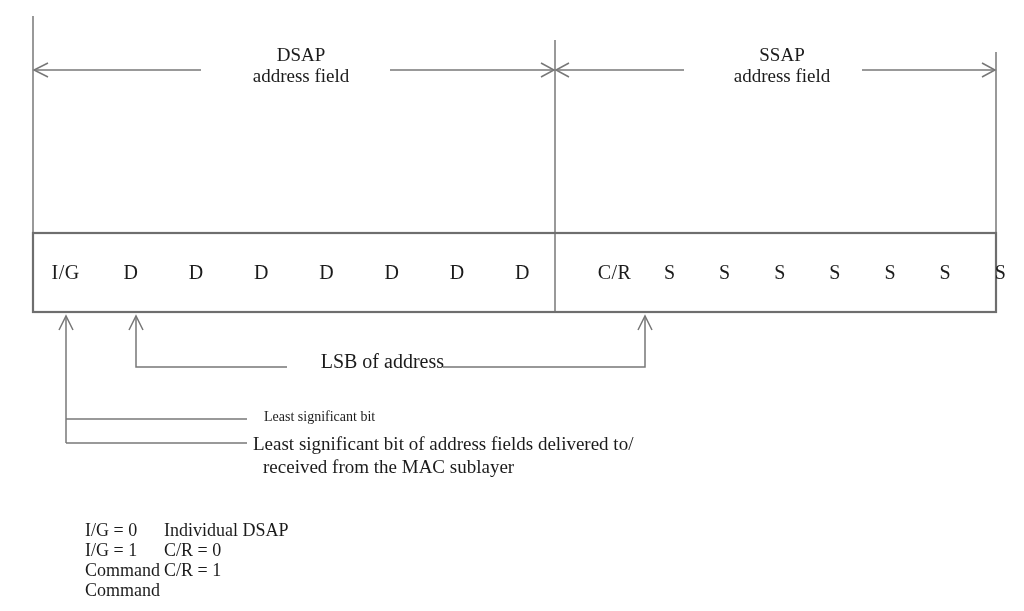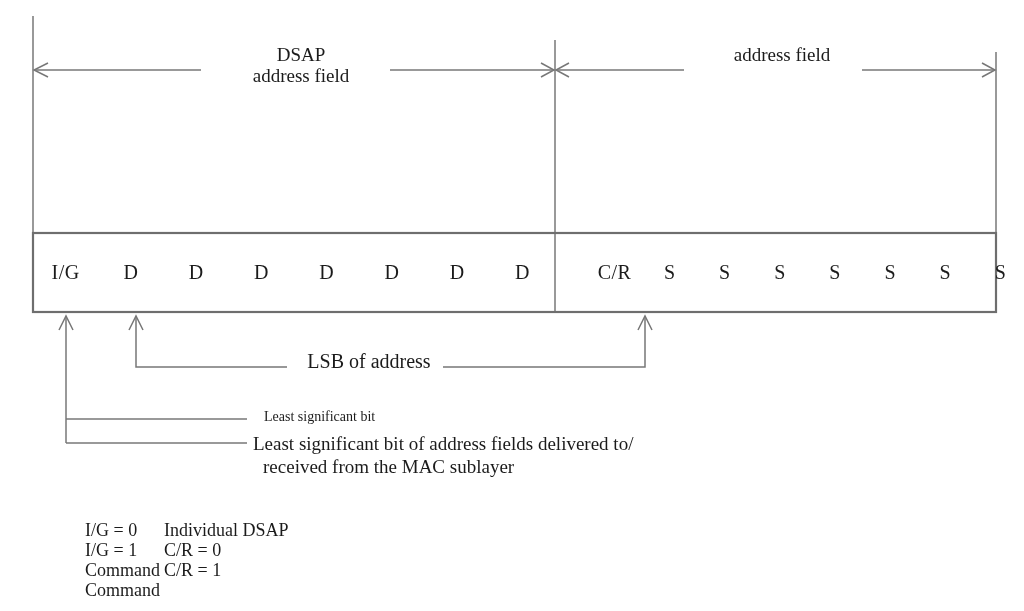--- a/index.html
+++ b/index.html
@@ -37,21 +37,21 @@
   .bit-cell {
     flex: 1 1 0;
     text-align: center;
     font-size: 20px;
     letter-spacing: 0.5px;
   }
   .ann { position: absolute; white-space: nowrap; }
   .ann-lsb {
     left: 294px; top: 350px;
     width: 150px;
-    text-align: center;
+    text-align: right;
     font-size: 20px;
   }
   .ann-lsbit {
     left: 264px; top: 409px;
     font-size: 14px;
   }
   .ann-mac {
     left: 253px; top: 432px;
     font-size: 19px;
     line-height: 23px;
@@ -112,20 +112,21 @@
       <path d="M443 367 H645 V316"></path>
       <path d="M638 330 L645 316 L652 330"></path>
     </g>
   </svg>
 
   <div class="span-label" style="left:191px; top:44px;">
     <div class="l1">DSAP</div>
     <div>address field</div>
   </div>
   <div class="span-label" style="left:672px; top:44px;">
+    <div class="l1">SSAP</div>
     <div>address field</div>
   </div>
 
   <div class="bit-row" style="left:33px; width:522px;">
     <span class="bit-cell">I/G</span>
     <span class="bit-cell">D</span>
     <span class="bit-cell">D</span>
     <span class="bit-cell">D</span>
     <span class="bit-cell">D</span>
     <span class="bit-cell">D</span>

